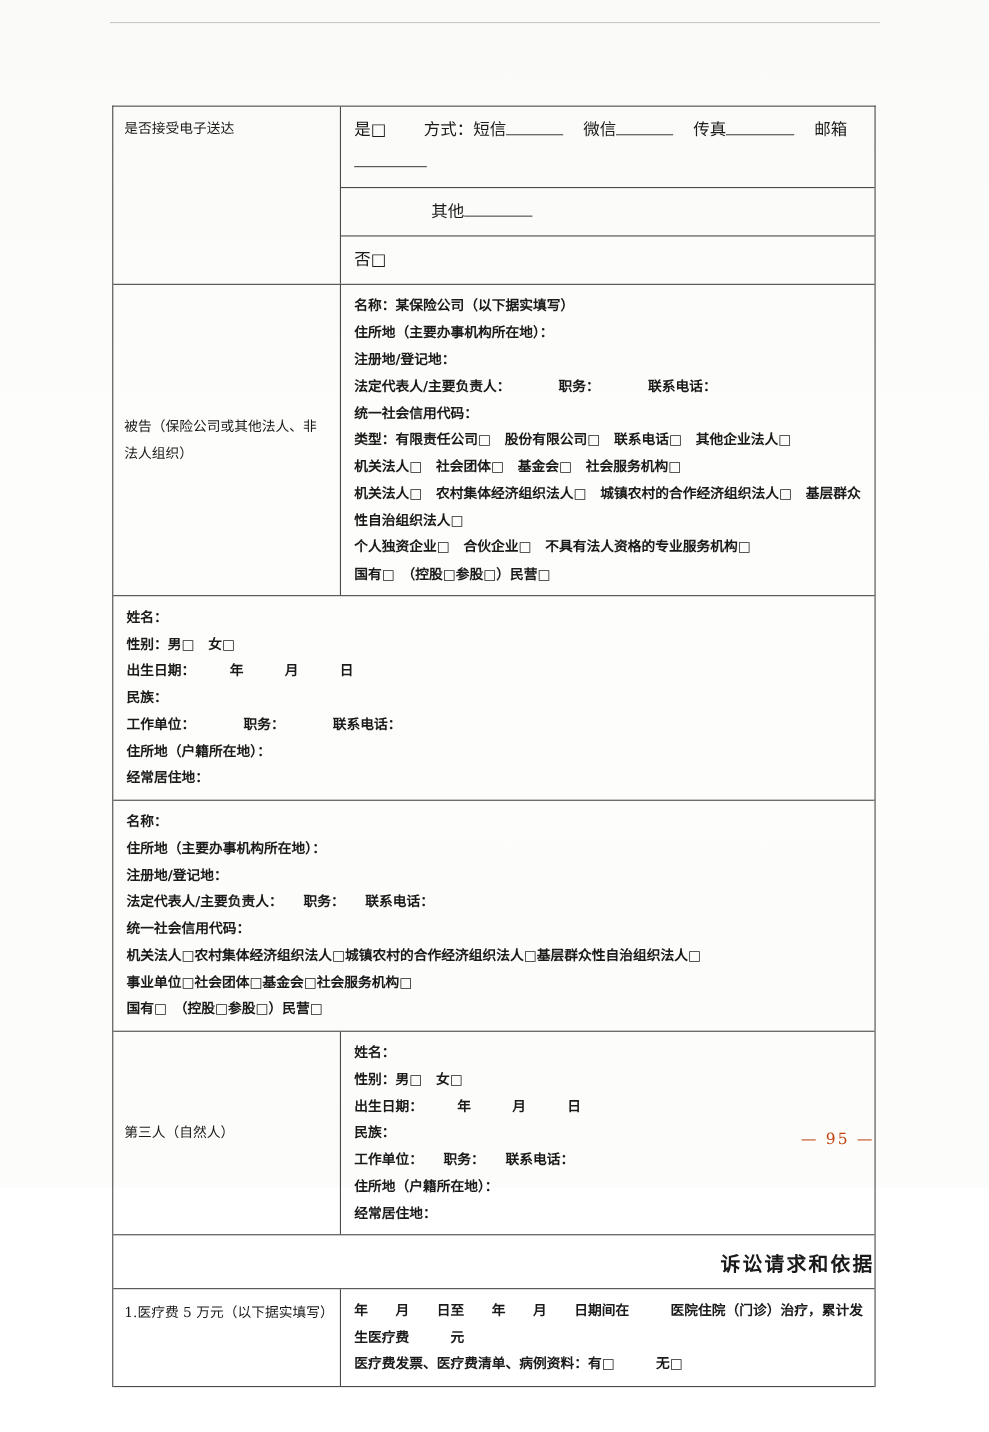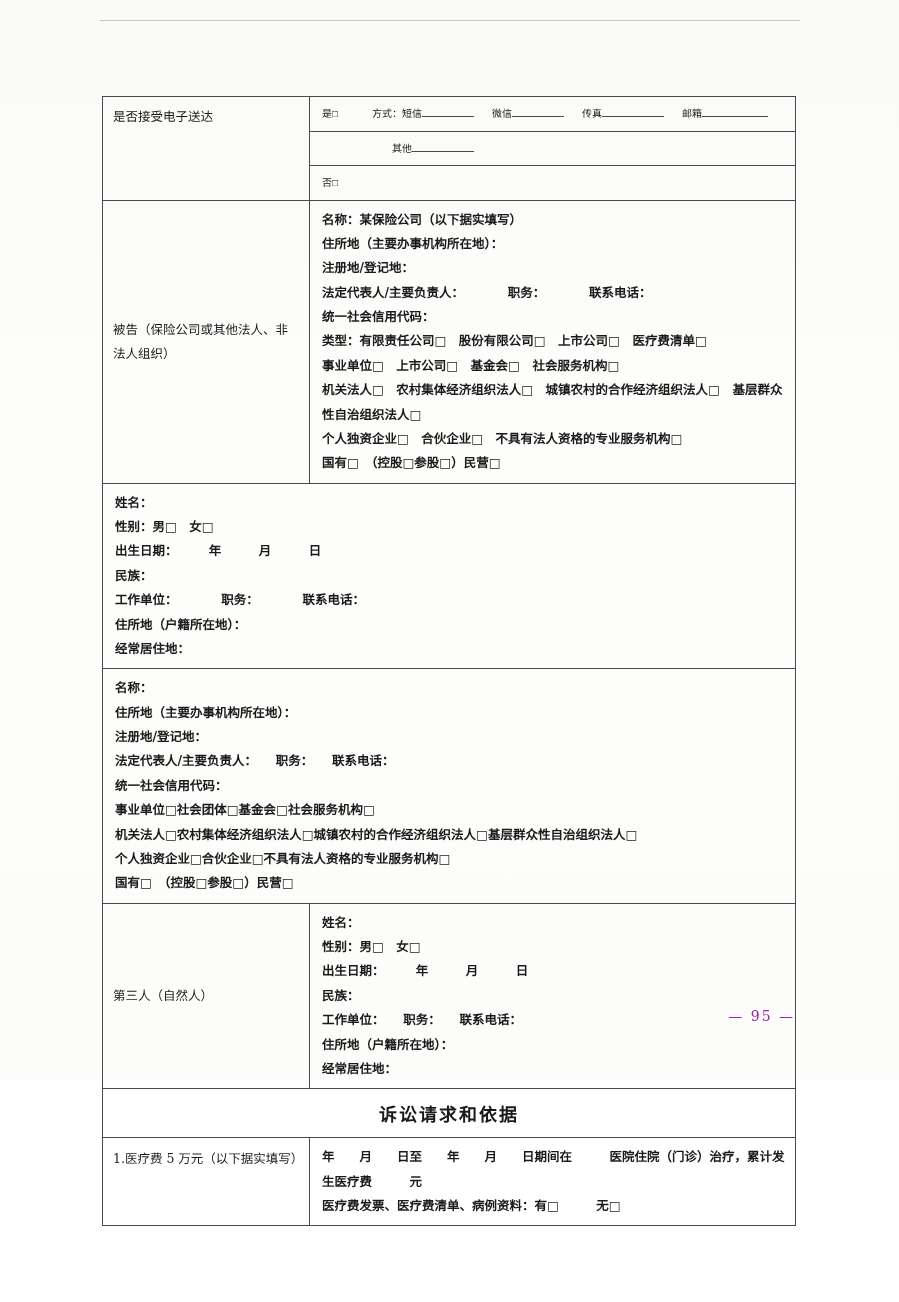--- a/index.html
+++ b/index.html
@@ -75,42 +75,41 @@
   .cell-body .ln {
     white-space: nowrap;
     font-weight: bold;
   }
   .cell-body .ln.wrap {
     white-space: normal;
   }
   .sub-div {
     border-bottom: 1px solid #4a4a4a;
     padding: 7px 10px 7px 12px;
-    font-size: 10px;
+    font-size: 15px;
     line-height: 1.95;
-    font-family: Liberation Serif, serif;
   }
   .sub-div.last {
     border-bottom: none;
   }
   .section-title {
-    text-align: center;
+    text-align: right;
     font-size: 18px;
     font-weight: bold;
     letter-spacing: 2px;
     padding: 11px 0 11px 0;
     font-family: "DejaVu Sans", "Liberation Sans", sans-serif;
   }
   .pagenum {
     position: absolute;
     right: 104px;
-    bottom: 56px;
+    bottom: 36px;
     font-size: 14px;
     letter-spacing: 2px;
-    color: #a21caf;
+    color: #c2410c;
     font-family: "DejaVu Serif", "Liberation Serif", serif;
   }
   .gap-s { display:inline-block; width: 52px; border-bottom: 1px solid #4a4a4a; }
   .gap-m { display:inline-block; width: 62px; border-bottom: 1px solid #4a4a4a; }
   .gap-l { display:inline-block; width: 66px; border-bottom: 1px solid #4a4a4a; }
   .sp1 { display:inline-block; width: 18px; }
   .sp2 { display:inline-block; width: 34px; }
   .sp4 { display:inline-block; width: 70px; }
 </style>
 </head>
@@ -138,22 +137,22 @@
     </div>
 
     <div class="row">
       <div class="cell-label">被告（保险公司或其他法人、非法人组织）</div>
       <div class="cell-body">
         <div class="ln wrap">名称：某保险公司（以下据实填写）</div>
         <div class="ln wrap">住所地（主要办事机构所在地）：</div>
         <div class="ln wrap">注册地/登记地：</div>
         <div class="ln wrap">法定代表人/主要负责人：　　　　职务：　　　　联系电话：</div>
         <div class="ln wrap">统一社会信用代码：</div>
-        <div class="ln wrap">类型：有限责任公司□　股份有限公司□　上市公司□　医疗费清单□</div>
-        <div class="ln wrap">事业单位□　上市公司□　基金会□　社会服务机构□</div>
+        <div class="ln wrap">类型：有限责任公司□　股份有限公司□　联系电话□　其他企业法人□</div>
+        <div class="ln wrap">机关法人□　社会团体□　基金会□　社会服务机构□</div>
         <div class="ln wrap">机关法人□　农村集体经济组织法人□　城镇农村的合作经济组织法人□　基层群众性自治组织法人□</div>
         <div class="ln wrap">个人独资企业□　合伙企业□　不具有法人资格的专业服务机构□</div>
         <div class="ln wrap">国有□　（控股□参股□）民营□</div>
       </div>
     </div>
 
     <div class="row">
       <div class="cell-body">
         <div class="ln">姓名：</div>
         <div class="ln">性别：男□　女□</div>
@@ -165,23 +164,22 @@
       </div>
     </div>
 
     <div class="row">
       <div class="cell-body">
         <div class="ln wrap">名称：</div>
         <div class="ln wrap">住所地（主要办事机构所在地）：</div>
         <div class="ln wrap">注册地/登记地：</div>
         <div class="ln wrap">法定代表人/主要负责人：　　职务：　　联系电话：</div>
         <div class="ln wrap">统一社会信用代码：</div>
+        <div class="ln wrap">机关法人□农村集体经济组织法人□城镇农村的合作经济组织法人□基层群众性自治组织法人□</div>
         <div class="ln wrap">事业单位□社会团体□基金会□社会服务机构□</div>
-        <div class="ln wrap">机关法人□农村集体经济组织法人□城镇农村的合作经济组织法人□基层群众性自治组织法人□</div>
-        <div class="ln wrap">个人独资企业□合伙企业□不具有法人资格的专业服务机构□</div>
         <div class="ln wrap">国有□　（控股□参股□）民营□</div>
       </div>
     </div>
 
     <div class="row">
       <div class="cell-label">第三人（自然人）</div>
       <div class="cell-body">
         <div class="ln">姓名：</div>
         <div class="ln">性别：男□　女□</div>
         <div class="ln">出生日期：　　　年　　　月　　　日</div>

